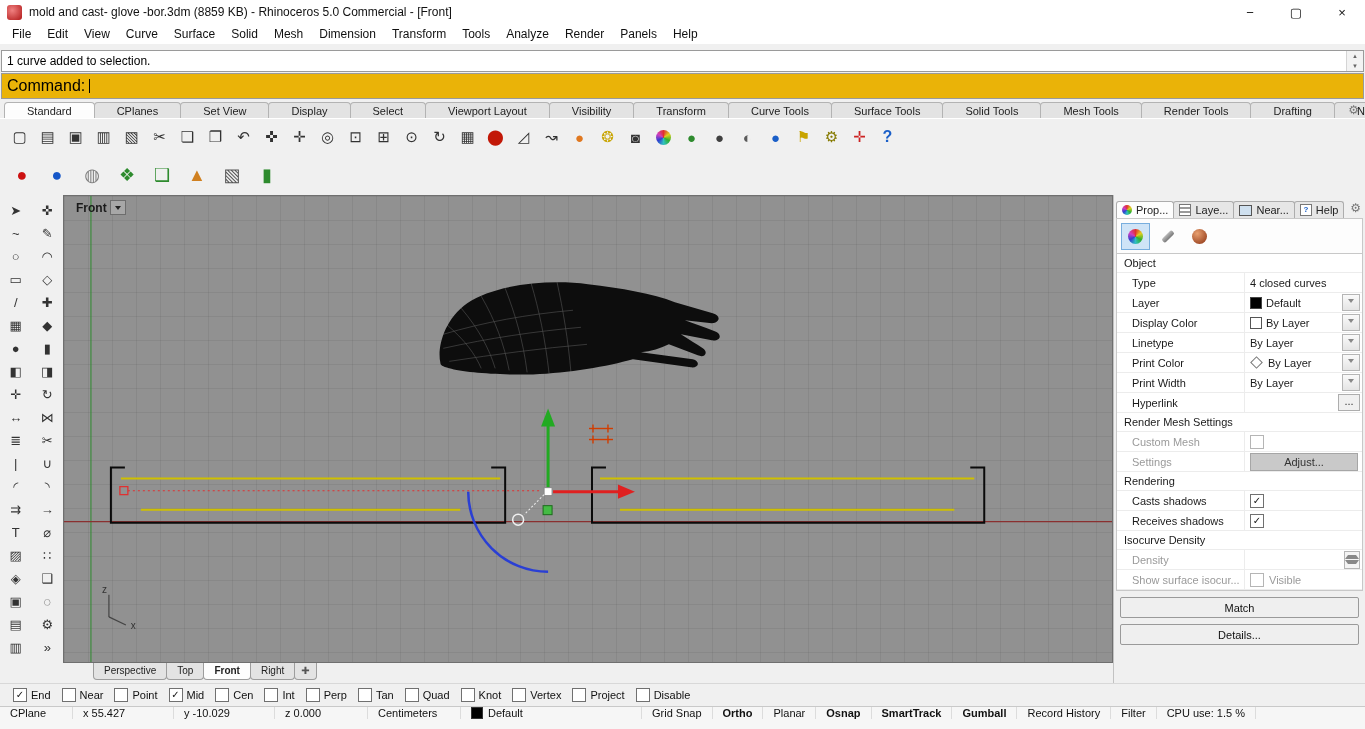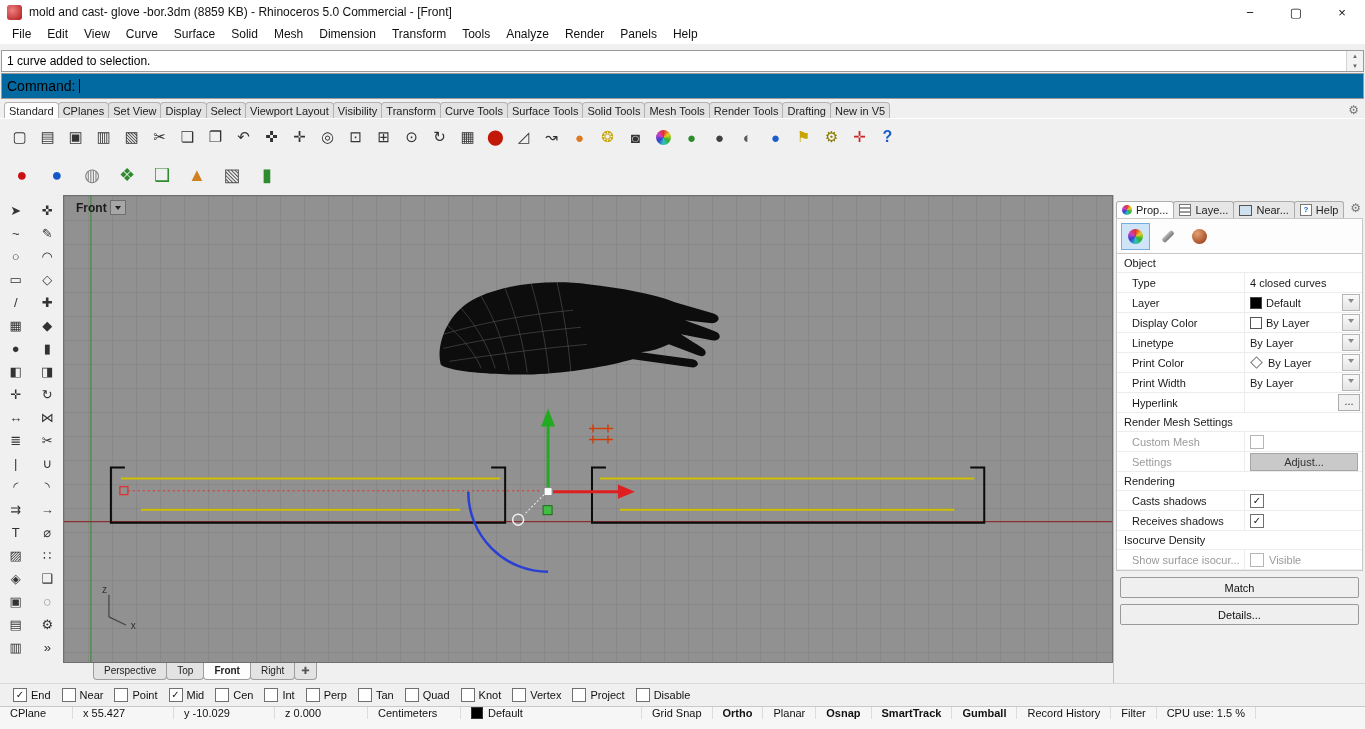--- a/index.html
+++ b/index.html
@@ -14,26 +14,26 @@
   .win-btn{width:46px;height:24px;display:flex;align-items:center;justify-content:center;font-size:13px;color:#111}
   
   .menubar{height:20px;background:#fff;display:flex;align-items:center;padding-left:4px;flex:none}
   .menu-item{padding:2px 8px;font-size:12px;color:#111}
   
   .cmd-history{height:20px;margin:6px 1px 0;border:1px solid #9a9a9a;background:#fff;
                display:flex;align-items:center;padding-left:5px;font-size:12px;position:relative;flex:none}
   .cmd-scroll{position:absolute;right:0;top:0;bottom:0;width:16px;border-left:1px solid #d5d5d5;
               display:flex;flex-direction:column;background:#f3f3f3}
   .cmd-scroll span{flex:1;display:flex;align-items:center;justify-content:center;font-size:6px;color:#666}
-  .cmd-line{height:24px;margin:1px 1px;border:1px solid #9a9a9a;background:#0369a1;
-            display:flex;align-items:center;padding-left:5px;font-size:14px;flex:none}
+  .cmd-line{height:24px;margin:1px 1px;border:1px solid #9a9a9a;background:#eab308;
+            display:flex;align-items:center;padding-left:5px;font-size:16px;flex:none}
   .caret{display:inline-block;width:1px;height:14px;background:#000;margin-left:4px}
   
   .tabs-row{height:18px;display:flex;align-items:flex-end;padding-left:4px;flex:none;position:relative}
-  .ttab{padding:2px 4px 1px;font-size:11px;color:#222;background:#e3e3e3;border:1px solid #b3b3b3;
+  .ttab{padding:2px 22px 1px;font-size:11px;color:#222;background:#e3e3e3;border:1px solid #b3b3b3;
         border-bottom:none;border-radius:4px 4px 0 0;margin-right:-1px;white-space:nowrap}
   .ttab.active{background:#fdfdfd;z-index:2}
   .tabs-gear{position:absolute;right:6px;bottom:1px;font-size:12px;color:#777}
   
   .toolbar1{height:36px;display:flex;align-items:center;padding-left:6px;gap:1px;flex:none;border-top:1px solid #fff}
   .tbtn{width:27px;height:27px;display:flex;align-items:center;justify-content:center;font-size:15px;color:#333}
   .tbtn .g{display:inline-block}
   .tbtn.rainbow .g{width:15px;height:15px;border-radius:50%;
       background:conic-gradient(#e03030,#e0d020,#30b030,#30c0c0,#3040d0,#d040c0,#e03030)}
   .tbtn.help .g{color:#1a5fc8;font-weight:bold;font-size:16px}
@@ -557,20 +557,33 @@
       </div>
       <div class="prow">
         <span class="plabel">Receives shadows</span>
         <span class="pvalue">
             <span class="cbx checked"></span>
           </span>
       </div>
 
       <div class="sec">Isocurve Density</div>
       <div class="prow">
+        <span class="plabel dim">Density</span>
+        <span class="pvalue">
+          <span class="spin">
+              <span>
+                <span class="tri-up-s"></span>
+              </span>
+              <span>
+                <span class="tri-dn-s"></span>
+              </span>
+            </span>
+        </span>
+      </div>
+      <div class="prow">
         <span class="plabel dim">Show surface isocur...</span>
         <span class="pvalue">
           <span class="cbx dim"></span>
           <span style="margin-left:5px;color:#9a9a9a">Visible</span>
         </span>
       </div>
     </div>
 
     <div class="big-btn">Match</div>
     <div class="big-btn">Details...</div>

